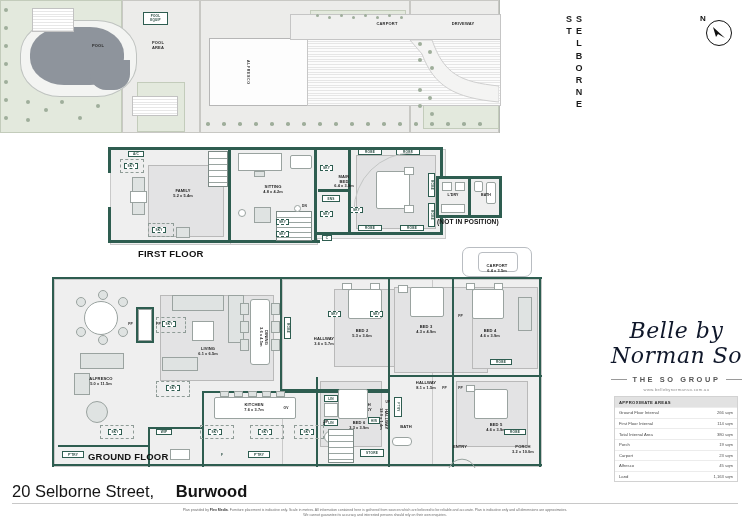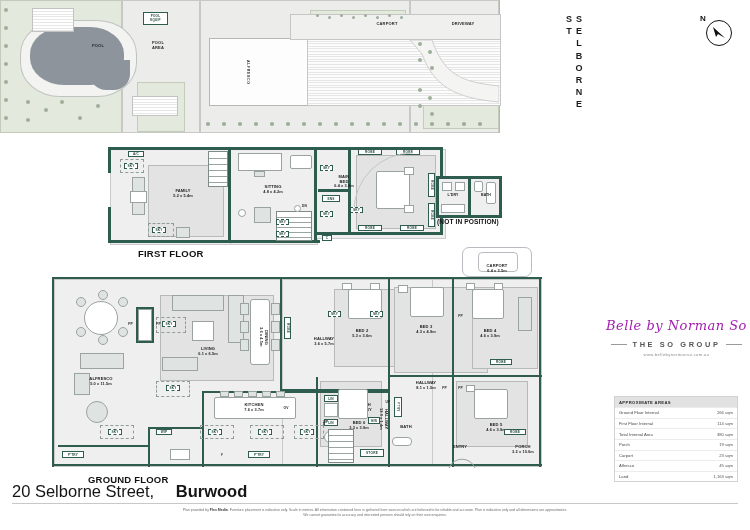--- a/index.html
+++ b/index.html
@@ -57,21 +57,21 @@
          border:1px solid #d2d2d2;box-sizing:border-box;background:#fff;}
   #areas .hd{background:#e2e2e2;font-size:4.2px;font-weight:700;
              letter-spacing:.35px;padding:2.6px 4px;color:#2b2b2b;}
   #areas .row{display:flex;justify-content:space-between;
               padding:2.3px 4px;font-size:4.2px;color:#4a4a4a;
               border-top:1px solid #ececec;}
   #areas .row .v{color:#555;}
   
   #brand{position:absolute;left:604px;top:318px;width:145px;text-align:center;}
   #brand .script{font-family:"DejaVu Serif",serif;font-style:italic;
-                 font-size:13px;color:#a21caf;letter-spacing:.5px;}
+                 font-size:22px;color:#0f172a;letter-spacing:.5px;}
   #brand .grouprow{display:flex;align-items:center;justify-content:center;
                    gap:6px;margin-top:7px;font-weight:bold;}
   #brand .grouprow .ln{height:1px;width:16px;background:#9a9a9a;}
   #brand .group{font-size:7.4px;letter-spacing:2.6px;color:#555;}
   #brand .url{margin-top:3px;font-size:4.1px;letter-spacing:.4px;color:#8a8a8a;}
   
   #notinposition{position:absolute;left:437px;top:218px;font-size:6.6px;
                  font-weight:700;color:#121212;letter-spacing:.1px;}
   .stair{position:absolute;box-sizing:border-box;background:#fff;border:1px solid #7d8a86;}
   .stair i{position:absolute;left:0;right:0;height:1px;background:#9aa5a1;}
@@ -477,21 +477,21 @@
     <span>ENTRY</span>
   </div>
   <svg style="position:absolute;left:396px;top:176px" width="28" height="16">
     <path d="M1,15 A14,14 0 0 1 27,15" fill="none" stroke="#9aa5a1" stroke-width="1"></path>
   </svg>
   <div class="rm-label" style="left:452px;top:168px;width:38px">
     <span>PORCH</span>
     <span class="dim">3.2 x 10.0m</span>
   </div>
 </div>
-<div class="floor-title" style="left:60px;top:474px">GROUND FLOOR</div>
+<div class="floor-title" style="left:60px;top:451px">GROUND FLOOR</div>
 
 <div id="brand">
   <div class="script">Belle by Norman So</div>
   <div class="grouprow">
     <span class="ln"></span>
     <span class="group">THE SO GROUP</span>
     <span class="ln"></span>
   </div>
   <div class="url">www.bellebynormanso.com.au</div>
 </div>

